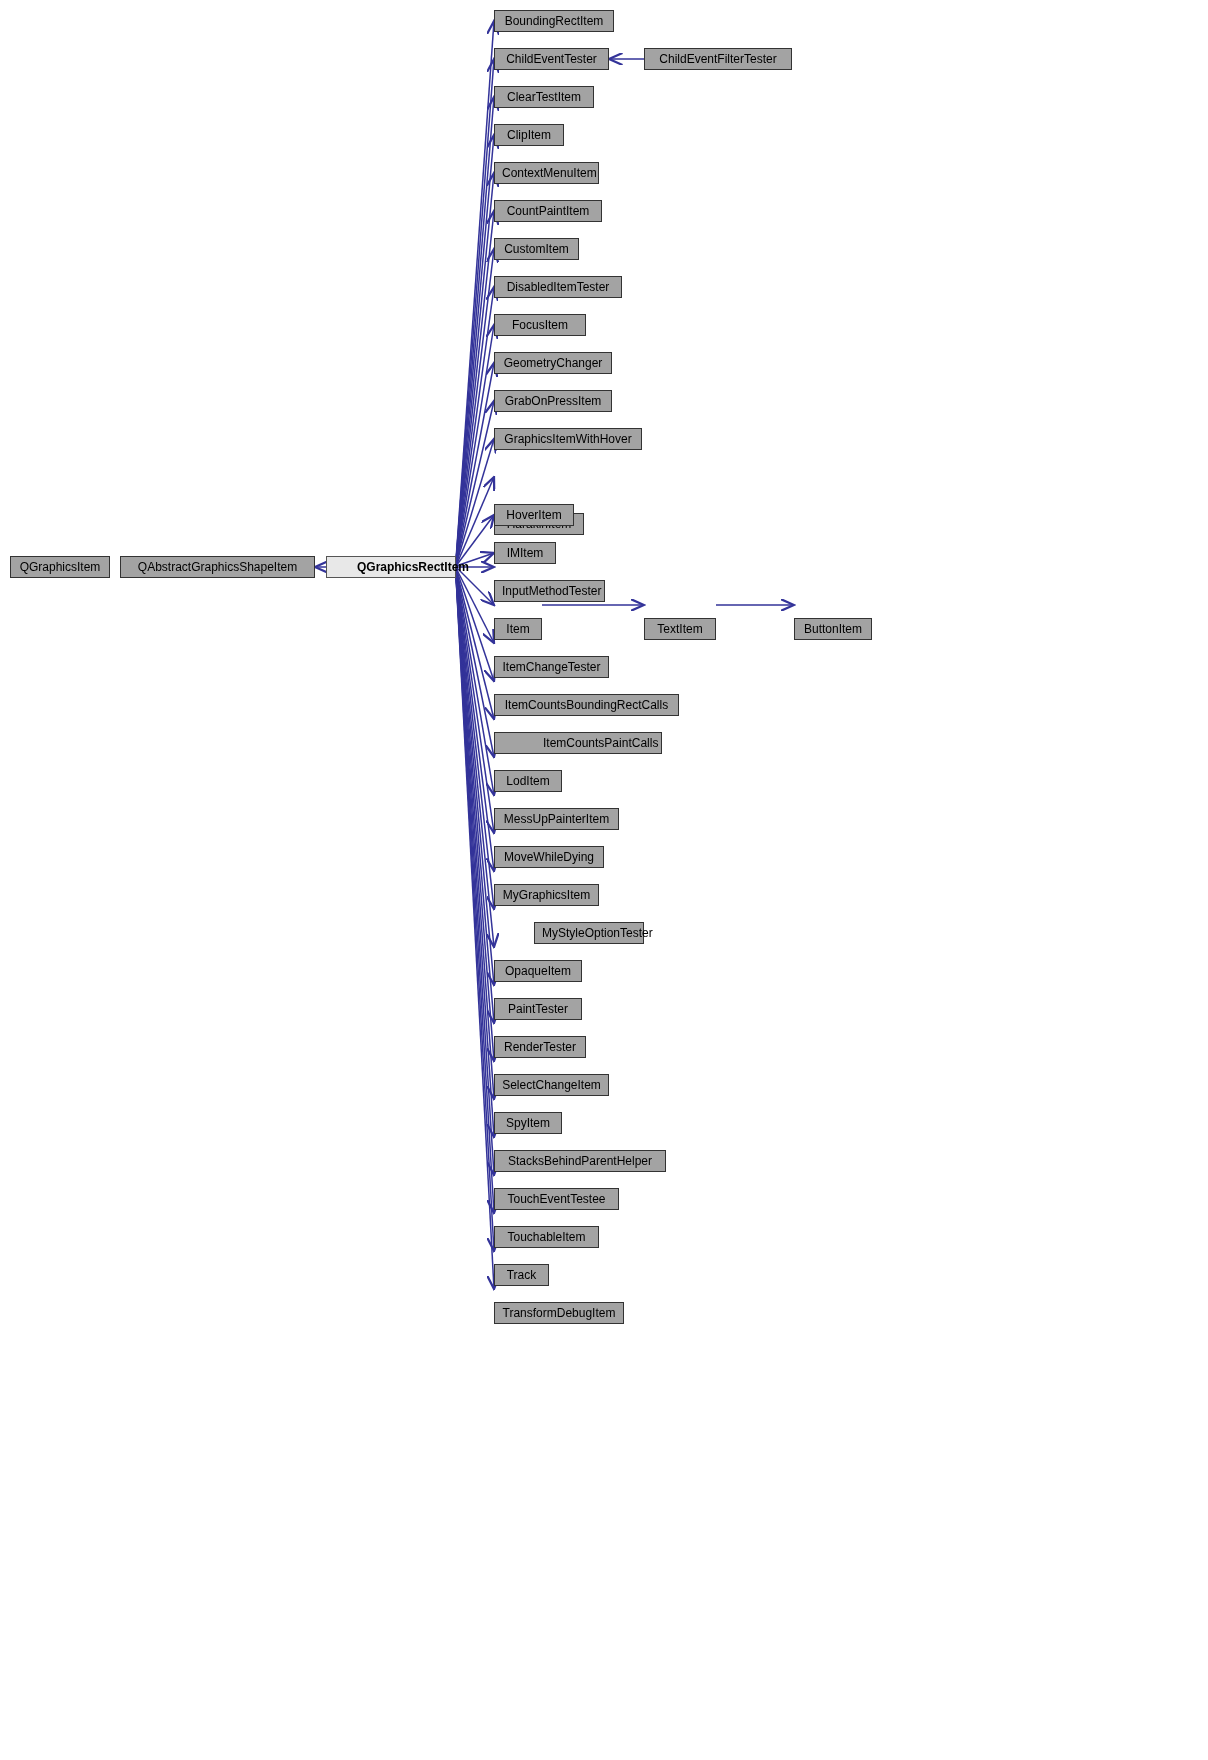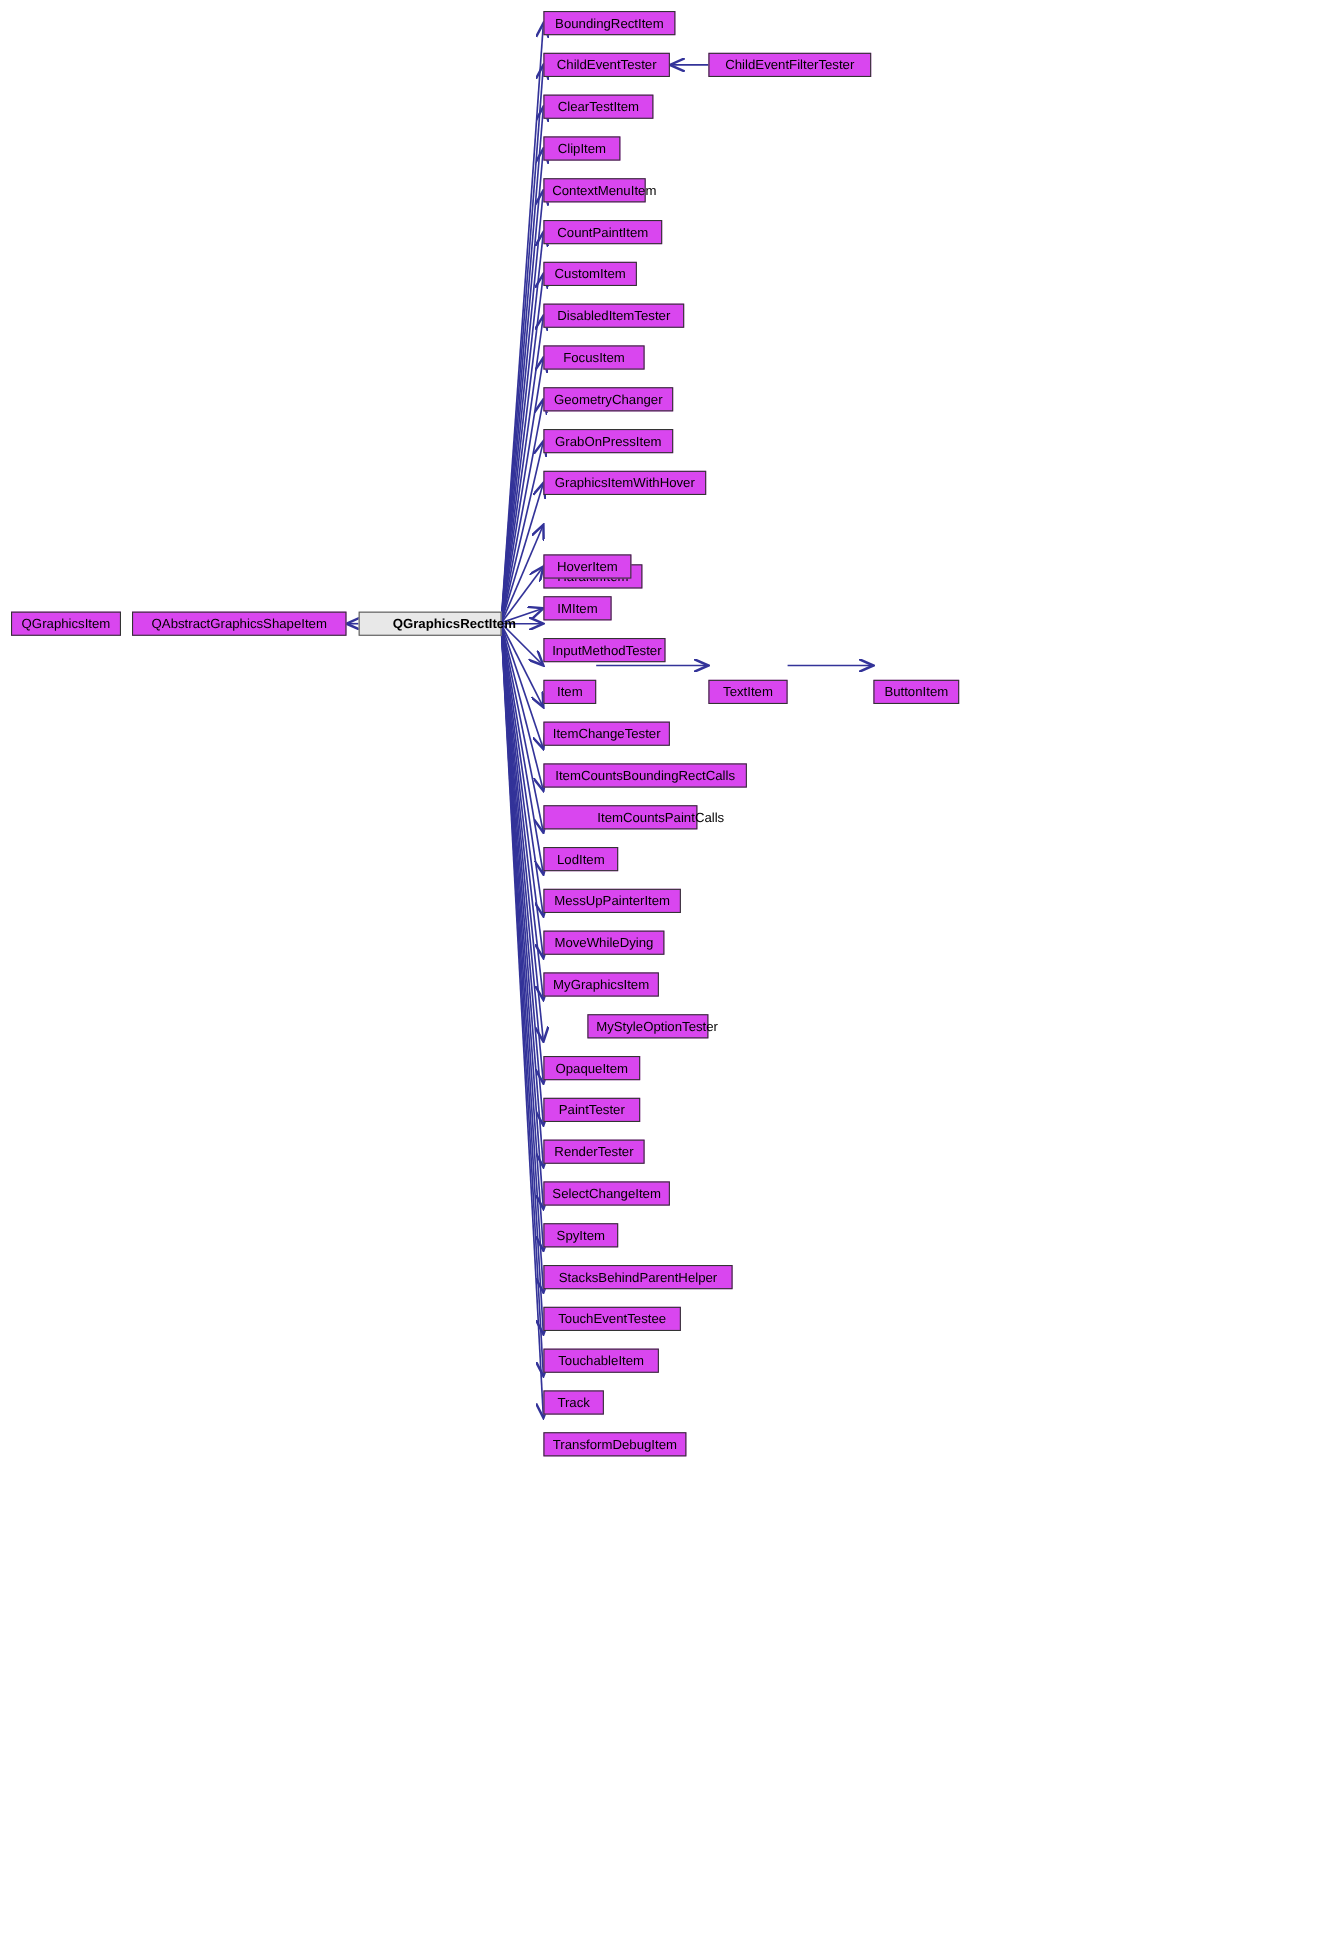--- a/index.html
+++ b/index.html
@@ -13,21 +13,21 @@
       overflow: hidden;
     }
     .diagram-container {
       position: relative;
       width: 1208px;
       height: 1760px;
     }
     .node-box {
       position: absolute;
       border: 1px solid #333;
-      background: #d946ef;
+      background: #a3a3a3;
       padding: 3px 7px;
       font-size: 12px;
       white-space: nowrap;
       text-align: center;
     }
     .node-box.highlighted {
       background: #e8e8e8;
       border: 1px solid #555;
       font-weight: bold;
     }
@@ -154,21 +154,21 @@
   <div class="node-box" style="left:494px; top:10px; width:120px; height:22px;">BoundingRectItem</div>
 
   <div class="node-box" style="left:494px; top:48px; width:115px; height:22px;">ChildEventTester</div>
 
   <div class="node-box" style="left:644px; top:48px; width:148px; height:22px;">ChildEventFilterTester</div>
 
   <div class="node-box" style="left:494px; top:86px; width:100px; height:22px;">ClearTestItem</div>
 
   <div class="node-box" style="left:494px; top:124px; width:70px; height:22px;">ClipItem</div>
 
-  <div class="node-box" style="left:494px; top:162px; width:93px; height:22px;">ContextMenuItem</div>
+  <div class="node-box" style="left:494px; top:162px; width:105px; height:22px;">ContextMenuItem</div>
 
   <div class="node-box" style="left:494px; top:200px; width:108px; height:22px;">CountPaintItem</div>
 
   <div class="node-box" style="left:494px; top:238px; width:85px; height:22px;">CustomItem</div>
 
   <div class="node-box" style="left:494px; top:276px; width:128px; height:22px;">DisabledItemTester</div>
 
   <div class="node-box" style="left:494px; top:314px; width:92px; height:22px;">FocusItem</div>
 
   <div class="node-box" style="left:494px; top:352px; width:118px; height:22px;">GeometryChanger</div>
@@ -188,21 +188,21 @@
   <div class="node-box" style="left:494px; top:618px; width:48px; height:22px;">Item</div>
 
   <div class="node-box" style="left:644px; top:618px; width:72px; height:22px;">TextItem</div>
 
   <div class="node-box" style="left:794px; top:618px; width:78px; height:22px;">ButtonItem</div>
 
   <div class="node-box" style="left:494px; top:656px; width:115px; height:22px;">ItemChangeTester</div>
 
   <div class="node-box" style="left:494px; top:694px; width:185px; height:22px;">ItemCountsBoundingRectCalls</div>
 
-  <div class="node-box" style="left:494px; top:732px; width:140px; height:22px;padding-left:48px;">ItemCountsPaintCalls</div>
+  <div class="node-box" style="left:494px; top:732px; width:168px; height:22px;padding-left:48px;">ItemCountsPaintCalls</div>
 
   <div class="node-box" style="left:494px; top:770px; width:68px; height:22px;">LodItem</div>
 
   <div class="node-box" style="left:494px; top:808px; width:125px; height:22px;">MessUpPainterItem</div>
 
   <div class="node-box" style="left:494px; top:846px; width:110px; height:22px;">MoveWhileDying</div>
 
   <div class="node-box" style="left:494px; top:884px; width:105px; height:22px;">MyGraphicsItem</div>
 
   <div class="node-box" style="left:494px; top:922px; width:110px; height:22px;margin-left:40px;">MyStyleOptionTester</div>

